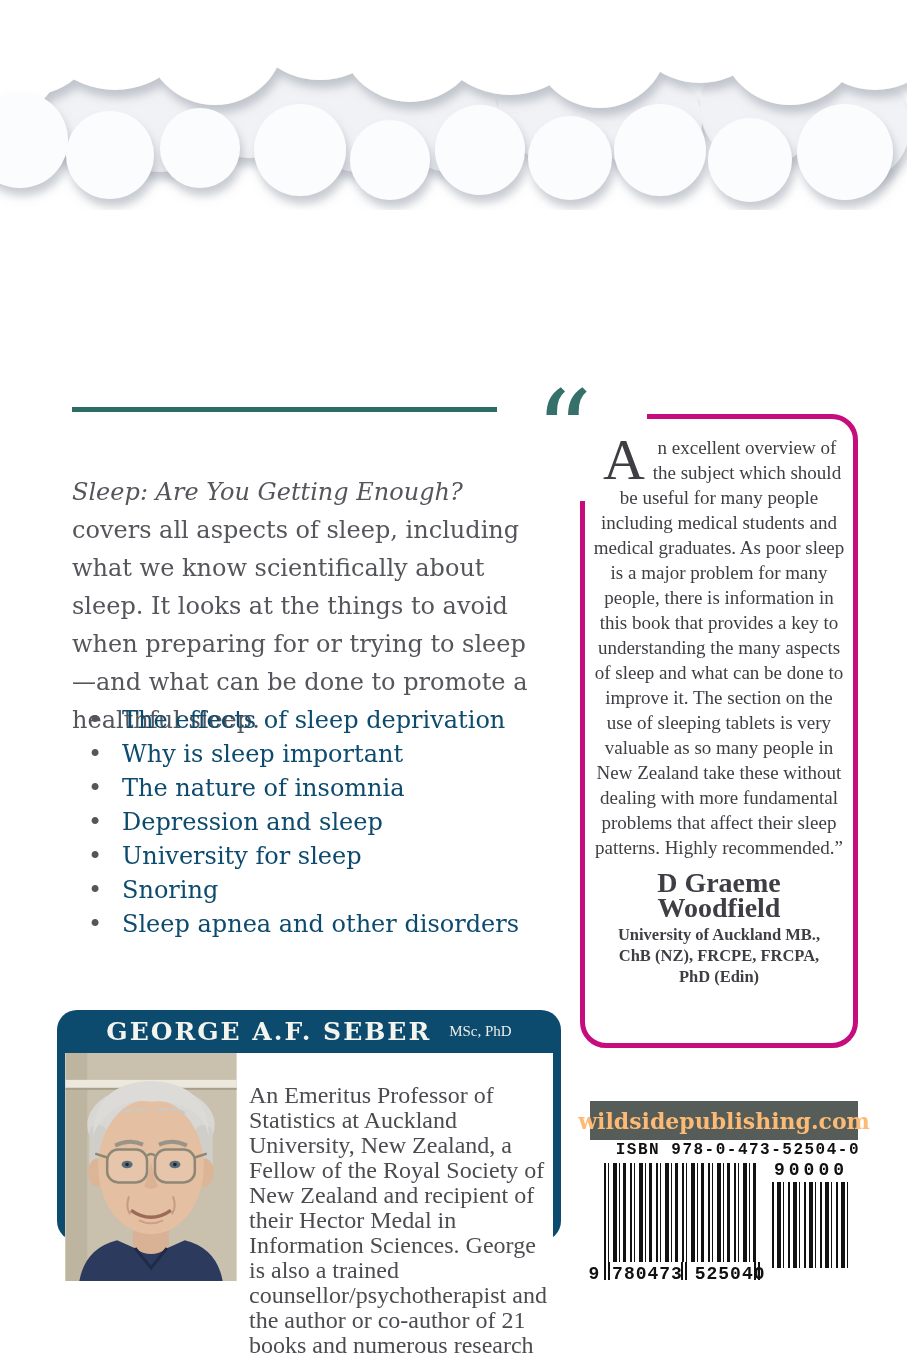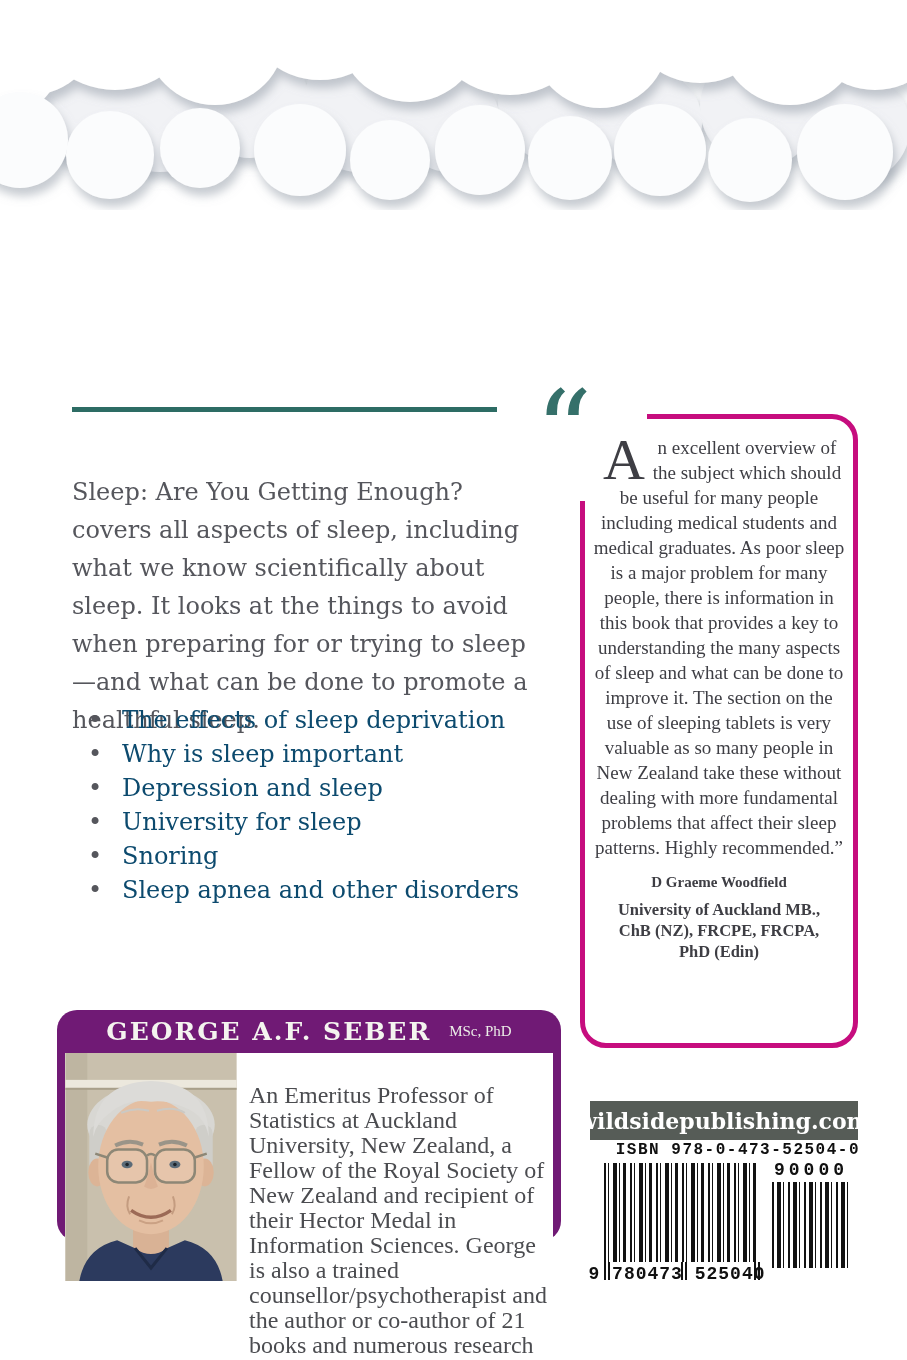--- a/index.html
+++ b/index.html
@@ -16,54 +16,54 @@
   .headline .hl-magenta{color:#d0107c;}
   .headline .hl-gray{color:#4e4f54;}
 
   
   .rule{position:absolute;left:72px;top:407px;width:425px;height:5px;background:#2d6c64;}
 
   
   .intro{position:absolute;left:72px;top:449px;width:470px;
          font-family:"DejaVu Serif",serif;color:#55565c;
          font-size:24px;line-height:38px;}
-  .intro .book-title{}
+  .intro .book-title{font-style:italic;}
 
   
   .bullets{position:absolute;left:80px;top:703px;width:480px;margin:0;padding:0;list-style:none;
            font-family:"DejaVu Serif",serif;color:#0c4a6e;font-size:24px;line-height:34px;}
   .bullets li{padding-left:42px;position:relative;}
   .bullets li::before{content:"•";position:absolute;left:8px;top:0;color:#55565c;}
 
   
   .quote-box{position:absolute;left:580px;top:414px;width:278px;height:634px;
              border:5px solid #c60d7e;border-radius:26px;box-sizing:border-box;background:#ffffff;}
   .quote-patch{position:absolute;left:-8px;top:-8px;width:70px;height:90px;background:#ffffff;}
   .quote-glyph{position:absolute;left:-50px;top:-76px;font-family:"DejaVu Serif",serif;
                font-size:112px;line-height:1.6;color:#35706a;}
   .quote-content{position:relative;padding:16px 8px 0;
                  font-size:19px;line-height:25px;color:#3e3e44;text-align:center;}
   .drop-cap{float:left;font-size:58px;line-height:46px;padding:2px 4px 0 10px;color:#3e3e44;}
-  .attribution-name{margin-top:10px;font-weight:bold;font-size:15px;color:#3e3e44;text-align:center;}
+  .attribution-name{margin-top:10px;font-weight:bold;font-size:28px;color:#3e3e44;text-align:center;}
   .attribution-cred{margin-top:4px;font-weight:bold;font-size:16.5px;line-height:21px;
                     color:#3e3e44;text-align:center;padding:0 10px;}
 
   
   .author-box{position:absolute;left:57px;top:1010px;width:504px;height:231px;
-              background:#701a75;border-radius:20px;box-sizing:border-box;padding:0 8px 8px;}
+              background:#0c4a6e;border-radius:20px;box-sizing:border-box;padding:0 8px 8px;}
   .author-header{height:43px;display:flex;align-items:center;justify-content:center;color:#f4f4ef;}
   .author-name{font-family:"DejaVu Serif",serif;font-weight:bold;font-size:25px;letter-spacing:2px;}
   .author-degrees{font-size:15px;margin-left:18px;color:#eceee8;}
   .author-body{display:flex;background:#ffffff;height:228px;}
   .author-photo{width:172px;height:228px;flex:0 0 172px;}
   .author-bio{flex:1;padding:30px 6px 0 12px;font-size:24px;line-height:25px;color:#4b4c50;}
 
   
   .publisher{position:absolute;left:590px;top:1101px;width:268px;height:39px;background:#565c57;
-             color:#ffffff;font-family:"DejaVu Serif",serif;font-weight:bold;font-size:22px;
+             color:#fdba74;font-family:"DejaVu Serif",serif;font-weight:bold;font-size:22px;
              display:flex;align-items:center;justify-content:center;}
 
   
   .mono{font-family:"Liberation Mono","DejaVu Sans Mono",monospace;font-weight:bold;color:#101010;}
   .isbn-label{position:absolute;left:588px;top:1141px;width:272px;text-align:right;
               font-size:16px;letter-spacing:1.5px;}
   .bars-main{position:absolute;left:604px;top:1163px;width:156px;height:103px;
      background:repeating-linear-gradient(90deg,#121212 0 2px,#ffffff 2px 4px,#121212 4px 5px,
         #ffffff 5px 9px,#121212 9px 13px,#ffffff 13px 15px,#121212 15px 16px,#ffffff 16px 19px,
         #121212 19px 22px,#ffffff 22px 26px);}
@@ -127,20 +127,21 @@
   </svg>
 
 
   <div class="rule"></div>
 
   <p class="intro"><span class="book-title">Sleep: Are You Getting Enough?</span> <span>covers all aspects of sleep, including what we know scientifically about sleep. It looks at the things to avoid when preparing for or trying to sleep—and what can be done to promote a healthful sleep.</span></p>
 
   <ul class="bullets">
     <li>The effects of sleep deprivation</li>
     <li>Why is sleep important</li>
+    <li>The nature of insomnia</li>
     <li>Depression and sleep</li>
     <li>University for sleep</li>
     <li>Snoring</li>
     <li>Sleep apnea and other disorders</li>
   </ul>
 
   <div class="quote-box">
     <div class="quote-patch"></div>
     <span class="quote-glyph">“</span>
     <div class="quote-content"><span class="drop-cap">A</span><span>n excellent overview of the subject which should be useful for many people including medical students and medical graduates. As poor sleep is a major problem for many people, there is information in this book that provides a key to understanding the many aspects of sleep and what can be done to improve it. The section on the use of sleeping tablets is very valuable as so many people in New Zealand take these without dealing with more fundamental problems that affect their sleep patterns. Highly recommended.”</span>

